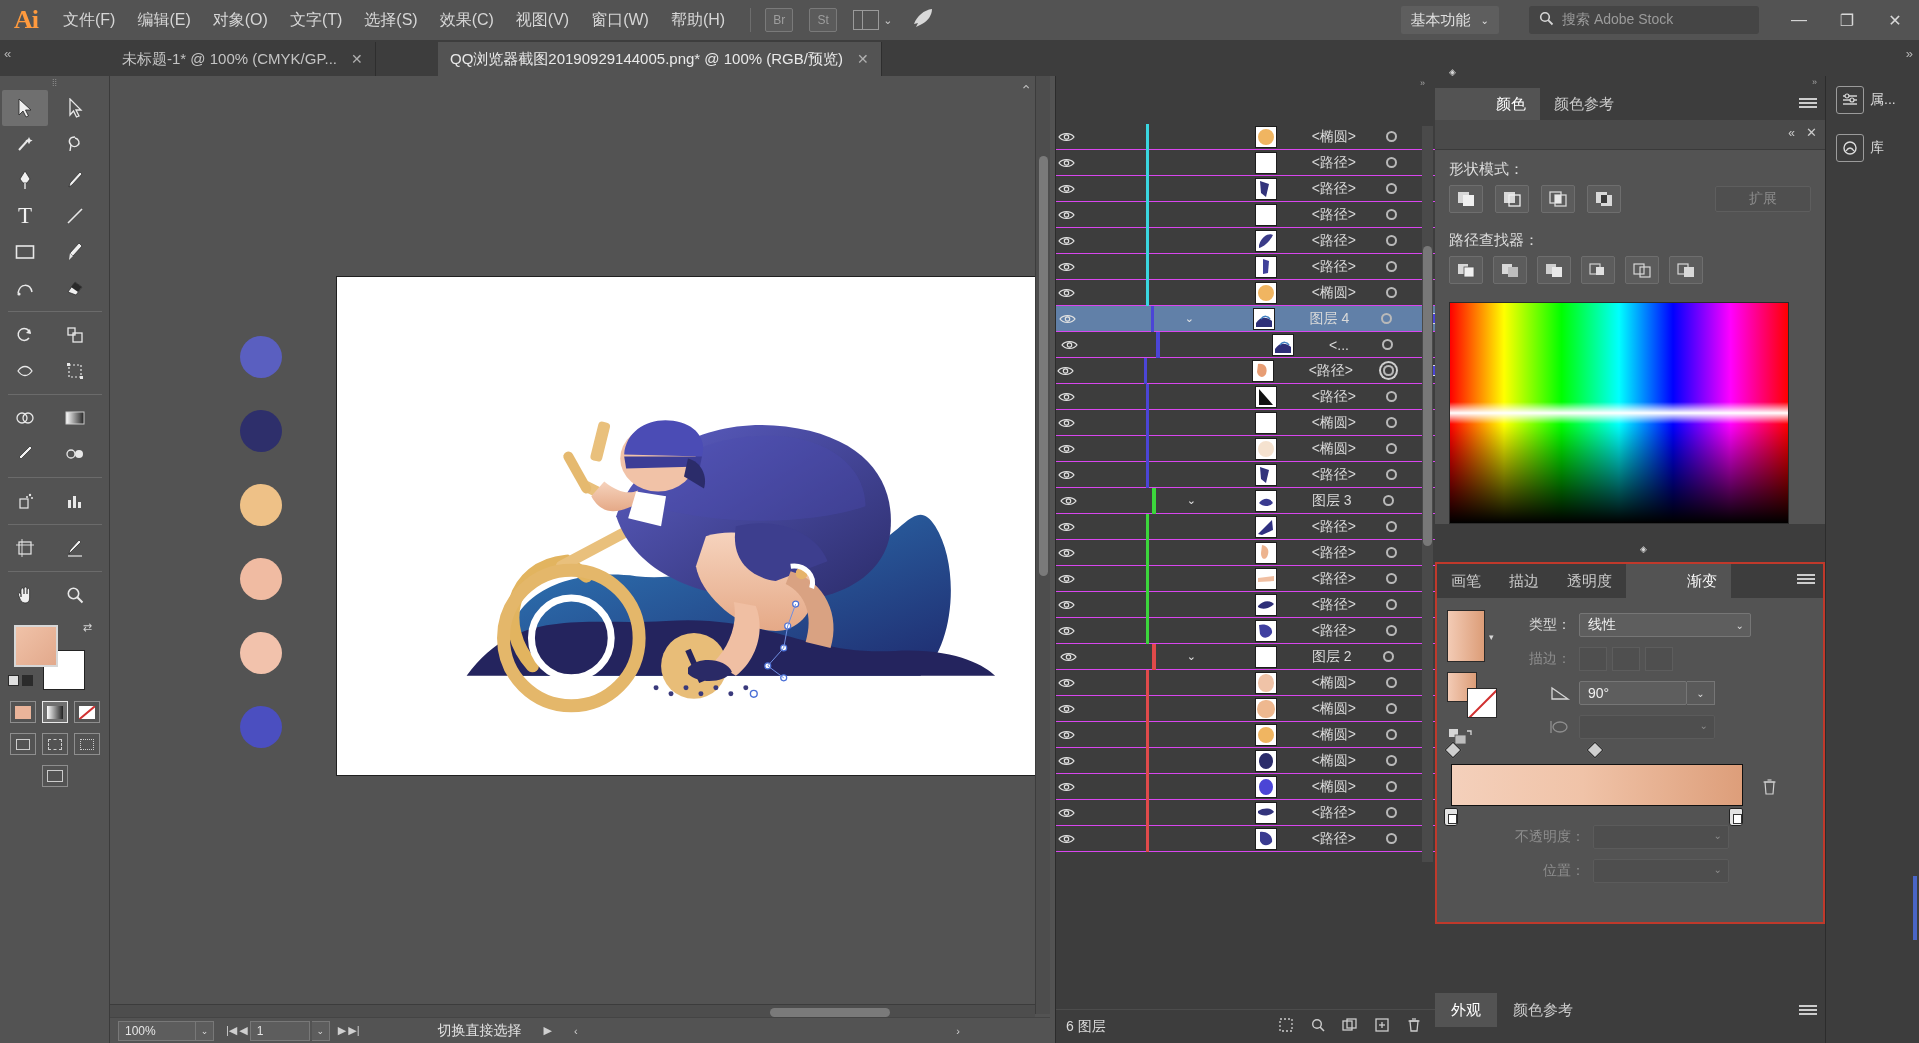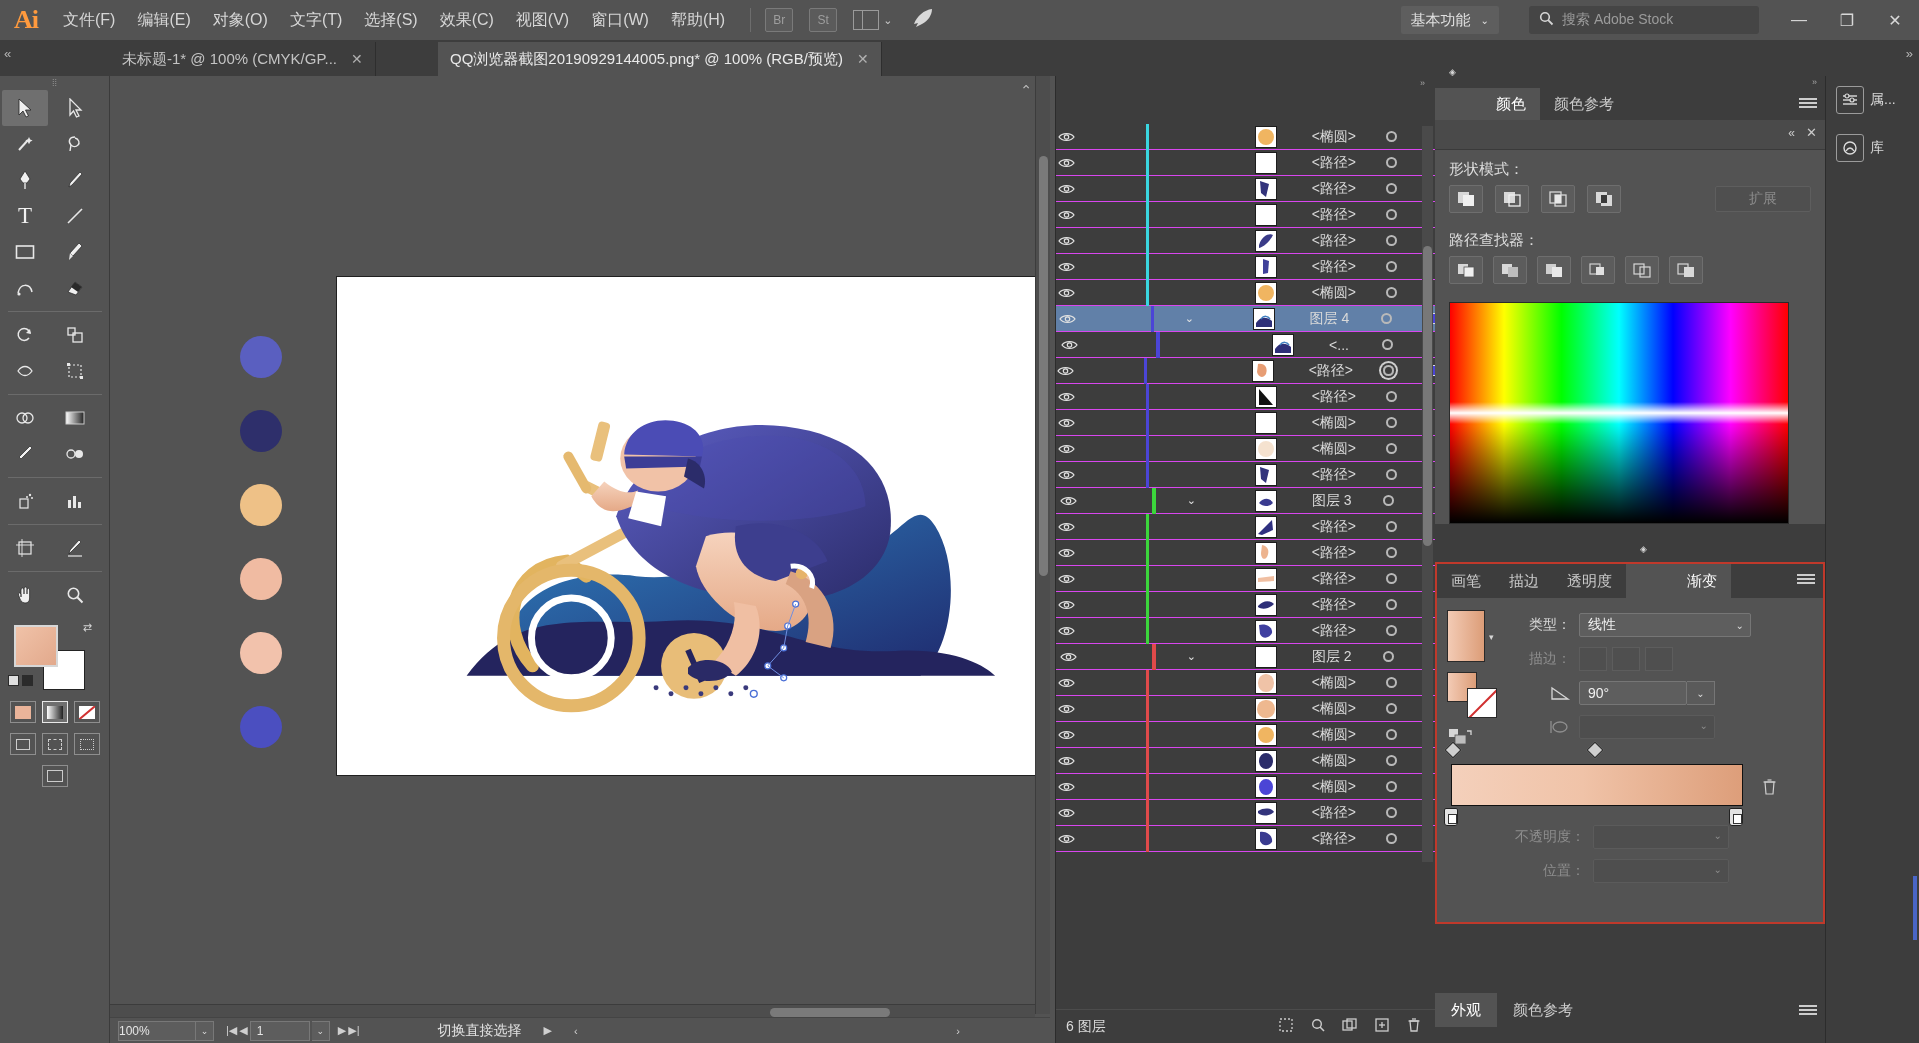--- a/index.html
+++ b/index.html
@@ -126,21 +126,21 @@
   .scroll-h .thumb { position:absolute; top:3px; left:660px; width:120px; height:9px; background:#7a7a7a; border-radius:5px;}
   .updot { position:absolute; right:18px; top:6px; color:#bdbdbd; font-size:14px;}
 
   .statusbar {
     position:absolute; left:0; bottom:0; width:940px; height:26px; background:#535353;
     display:flex; align-items:center; color:#d8d8d8; font-size:13px;
     border-top:1px solid #444;
   }
   .zoomfield {
     width:78px; height:20px; margin-left:8px; background:#5d5d5d; border:1px solid #787878;
-    display:flex; align-items:center; font-size:12px; color:#e6e6e6;
+    display:flex; align-items:center; padding-left:6px; font-size:12px; color:#e6e6e6;
   }
   .zoomchev { width:18px;height:20px; background:#5d5d5d; border:1px solid #787878; border-left:none;
     display:flex;align-items:center;justify-content:center; font-size:9px; color:#ddd;}
   .nav-grp { display:flex; align-items:center; gap:2px; margin-left:12px; color:#cfcfcf; font-size:11px;}
   .pagefield { width:60px;height:20px;background:#5d5d5d;border:1px solid #787878; color:#e6e6e6;
     font-size:12px; display:flex;align-items:center;padding-left:6px;}
   .statustext { margin-left:78px; font-size:14px; color:#e2e2e2;}
   .statusplay { margin-left:22px; color:#d0d0d0; font-size:11px;}
 
   

